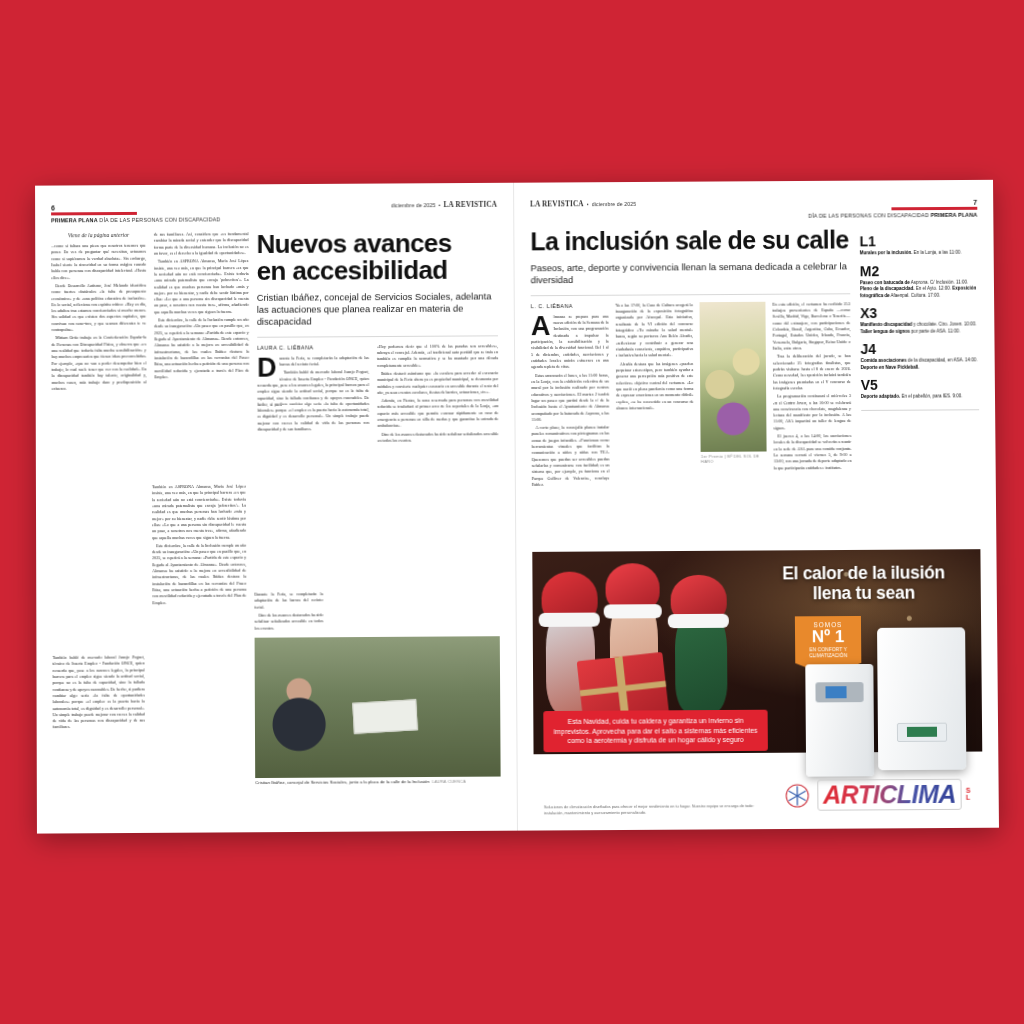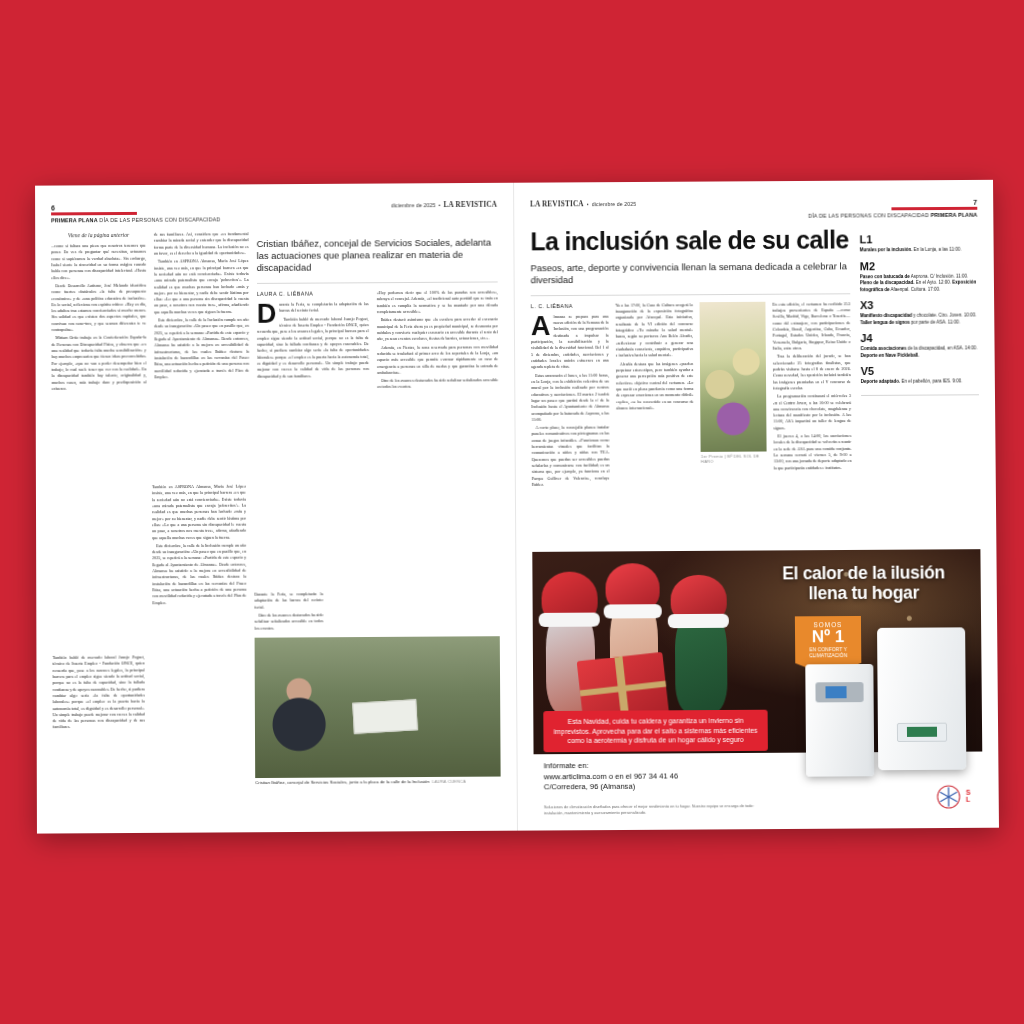--- a/index.html
+++ b/index.html
@@ -73,21 +73,21 @@
             border-bottom: 1px solid #cf2434; padding: 5px 0; margin: 4px 0; }
 
   
   .photo { position: relative; overflow: hidden; background: #6d7a63; }
   .caption { font-size: 4.3px; color: #2a2a2a; margin-top: 2.5px; letter-spacing: .05px; }
   .caption .cred { color: #8a8a8a; font-size: 3.9px; letter-spacing: .3px; }
 
   
   .prog-title { font-family: "Liberation Serif", serif; color: #cf2434; font-weight: bold;
                 font-size: 14.5px; line-height: 1.07; }
-  .prog-day { font-size: 11px; font-weight: bold; color: #111; margin-top: 7px; line-height: 1; }
+  .prog-day { font-size: 14px; font-weight: bold; color: #111; margin-top: 7px; line-height: 1; }
   .prog-txt { font-size: 4.5px; line-height: 1.45; color: #1b1b1b; margin-top: 2px; }
   .prog-txt b { color: #000; }
   .prog-rule { height: 1px; background: #d5d5d5; margin: 9px 0 0; }
 
   
   #ad { position: absolute; left: 16px; right: 16px; bottom: 10px; height: 268px;
         overflow: hidden; background: #ffffff; }
   .ad-photo { position: absolute; left: 0; top: 0; width: 100%; height: 202px;
               background:
                 radial-gradient(circle at 78% 22%, rgba(255,225,170,.55) 0 2px, transparent 3px),
@@ -154,20 +154,24 @@
 
         <div style="width:22%;">
           <div class="col">
             <p>de sus familiares. Así, considera que «es fundamental cambiar la mirada social y entender que la discapacidad forma parte de la diversidad humana. La inclusión no es un favor, es el derecho a la igualdad de oportunidades».</p>
             <p>También en ASPRONA Almansa, María José López insiste, una vez más, en que la principal barrera «es que la sociedad aún no está concienciada». Existe todavía «una mirada paternalista que encaja 'pobrecitos'». La realidad es que muchas personas han luchado «más y mejor» por su bienestar, y nadie debe sentir lástima por ellas: «Lo que a una persona sin discapacidad le cuesta un paso, a nosotros nos cuesta tres», afirma, añadiendo que aquella muchas veces que siguen la fuerza.</p>
             <p>Este diciembre, la calle de la Inclusión cumple un año desde su inauguración: «Un paseo que en pasillo que, en 2025, se repetirá a la semana: «Partida de este espacio y llegada al Ayuntamiento de Almansa». Desde entonces, Almansa ha asistido a la mejora en accesibilidad de infraestructuras, de las cuales Ibáñez destaca la instalación de barandillas en las cercanías del Paseo Ibiza, una actuación hecha a petición de una persona con movilidad reducida y ejecutada a través del Plan de Empleo.</p>
           </div>
         </div>
 
         <div style="width:56%;">
+          <h1 class="hl hl-l">
+            <span>Nuevos avances</span><br>
+            <span>en accesibilidad</span>
+          </h1>
           <div class="sub">Cristian Ibáñez, concejal de Servicios Sociales, adelanta las actuaciones que planea realizar en materia de discapacidad</div>
           <div class="hl-rule"></div>
           <div style="display:flex; gap:8px;">
             <div style="width:48%;">
               <div class="byline">LAURA C. LIÉBANA</div>
               <div class="col dropcap">
                 <p>Durante la Feria, se completarán la adaptación de las barcas del recinto ferial.</p>
                 <p>También habló de mercado laboral Juanjo Poguet, técnico de Inserta Empleo - Fundación ONCE, quien recuerda que, pese a los avances legales, la principal barrera para el empleo sigue siendo la actitud social, porque no es la falta de capacidad, sino la fallada confianza y de apoyos razonables. De hecho, si pudiera cambiar algo sería «la falta de oportunidades laborales» porque «el empleo es la puerta hacia la autonomía total, es dignidad y es desarrollo personal». Un simple trabajo puede mejorar con creces la calidad de vida de las personas con discapacidad y de sus familiares.</p>
               </div>
             </div>
@@ -348,59 +352,55 @@
           <div style="position:absolute; left:63%; top:31%; width:28%; height:7%; border-radius:6px; background:#f6f6f6;"></div>
 
           <div style="position:absolute; left:22%; top:52%; width:40%; height:34%; background:linear-gradient(150deg,#e23a3f,#a81f27); border-radius:3px; transform:rotate(-6deg);">
             <div style="position:absolute; left:44%; top:0; width:9%; height:100%; background:#c9a96a;"></div>
             <div style="position:absolute; left:0; top:42%; width:100%; height:9%; background:#c9a96a;"></div>
           </div>
         </div>
 
         <div class="ad-head">
           <span>El calor de la ilusión</span><br>
-          <span>llena tu hogar</span>
+          <span>llena tu sean</span>
         </div>
 
         <div class="badge">
           <div class="b1">SOMOS</div>
           <div class="b2">Nº 1</div>
           <div class="b3">EN CONFORT Y CLIMATIZACIÓN</div>
         </div>
 
         <div style="position:absolute; right:108px; bottom:42px; width:68px; height:112px; background:linear-gradient(100deg,#ffffff,#dfe3e6); border-radius:4px; box-shadow:0 2px 8px rgba(0,0,0,.35);">
           <div style="position:absolute; left:14%; top:16%; width:72%; height:18%; background:#aeb6bd; border-radius:3px;"></div>
           <div style="position:absolute; left:30%; top:20%; width:30%; height:10%; background:#3b7fc4;"></div>
         </div>
         <div style="position:absolute; right:16px; bottom:48px; width:88px; height:142px; background:linear-gradient(100deg,#ffffff,#e3e7ea); border-radius:5px; box-shadow:0 3px 10px rgba(0,0,0,.35);">
           <div style="position:absolute; left:22%; bottom:20%; width:56%; height:13%; background:#e9edf0; border:1px solid #ccd2d6; border-radius:2px;"></div>
           <div style="position:absolute; left:33%; bottom:23%; width:34%; height:7%; background:#2e7d4f;"></div>
         </div>
 
         <div class="ad-redtext">Esta Navidad, cuida tu caldera y garantiza un invierno sin imprevistos. Aprovecha para dar el salto a sistemas más eficientes como la aerotermia y disfruta de un hogar cálido y seguro</div>
 
-        <div class="ad-info">
-          <div>Infórmate en:</div>
-          <div>www.articlima.com o en el 967 34 41 46</div>
-          <div>C/Corredera, 96 (Almansa)</div>
-        </div>
 
         <div class="ad-legal">Soluciones de climatización diseñados para ofrecer el mejor rendimiento en tu hogar. Nuestro equipo se encarga de todo: instalación, mantenimiento y asesoramiento personalizado.</div>
 
         <div class="ad-logo">
           <svg width="26" height="26" viewBox="0 0 26 26">
             <g stroke="#cf3a44" stroke-width="1.1" fill="none">
               <circle cx="13" cy="13" r="11"></circle>
             </g>
             <g stroke="#3b63b0" stroke-width="1.3" stroke-linecap="round">
               <line x1="13" y1="4" x2="13" y2="22"></line>
               <line x1="5" y1="8.5" x2="21" y2="17.5"></line>
               <line x1="5" y1="17.5" x2="21" y2="8.5"></line>
             </g>
           </svg>
+          <span class="logo-text">ARTICLIMA</span>
           <span class="logo-sl">
             <span>S</span><br><span>L</span>
           </span>
         </div>
       </div>
     </div>
   </div>
 </div>
 
 </body></html>

